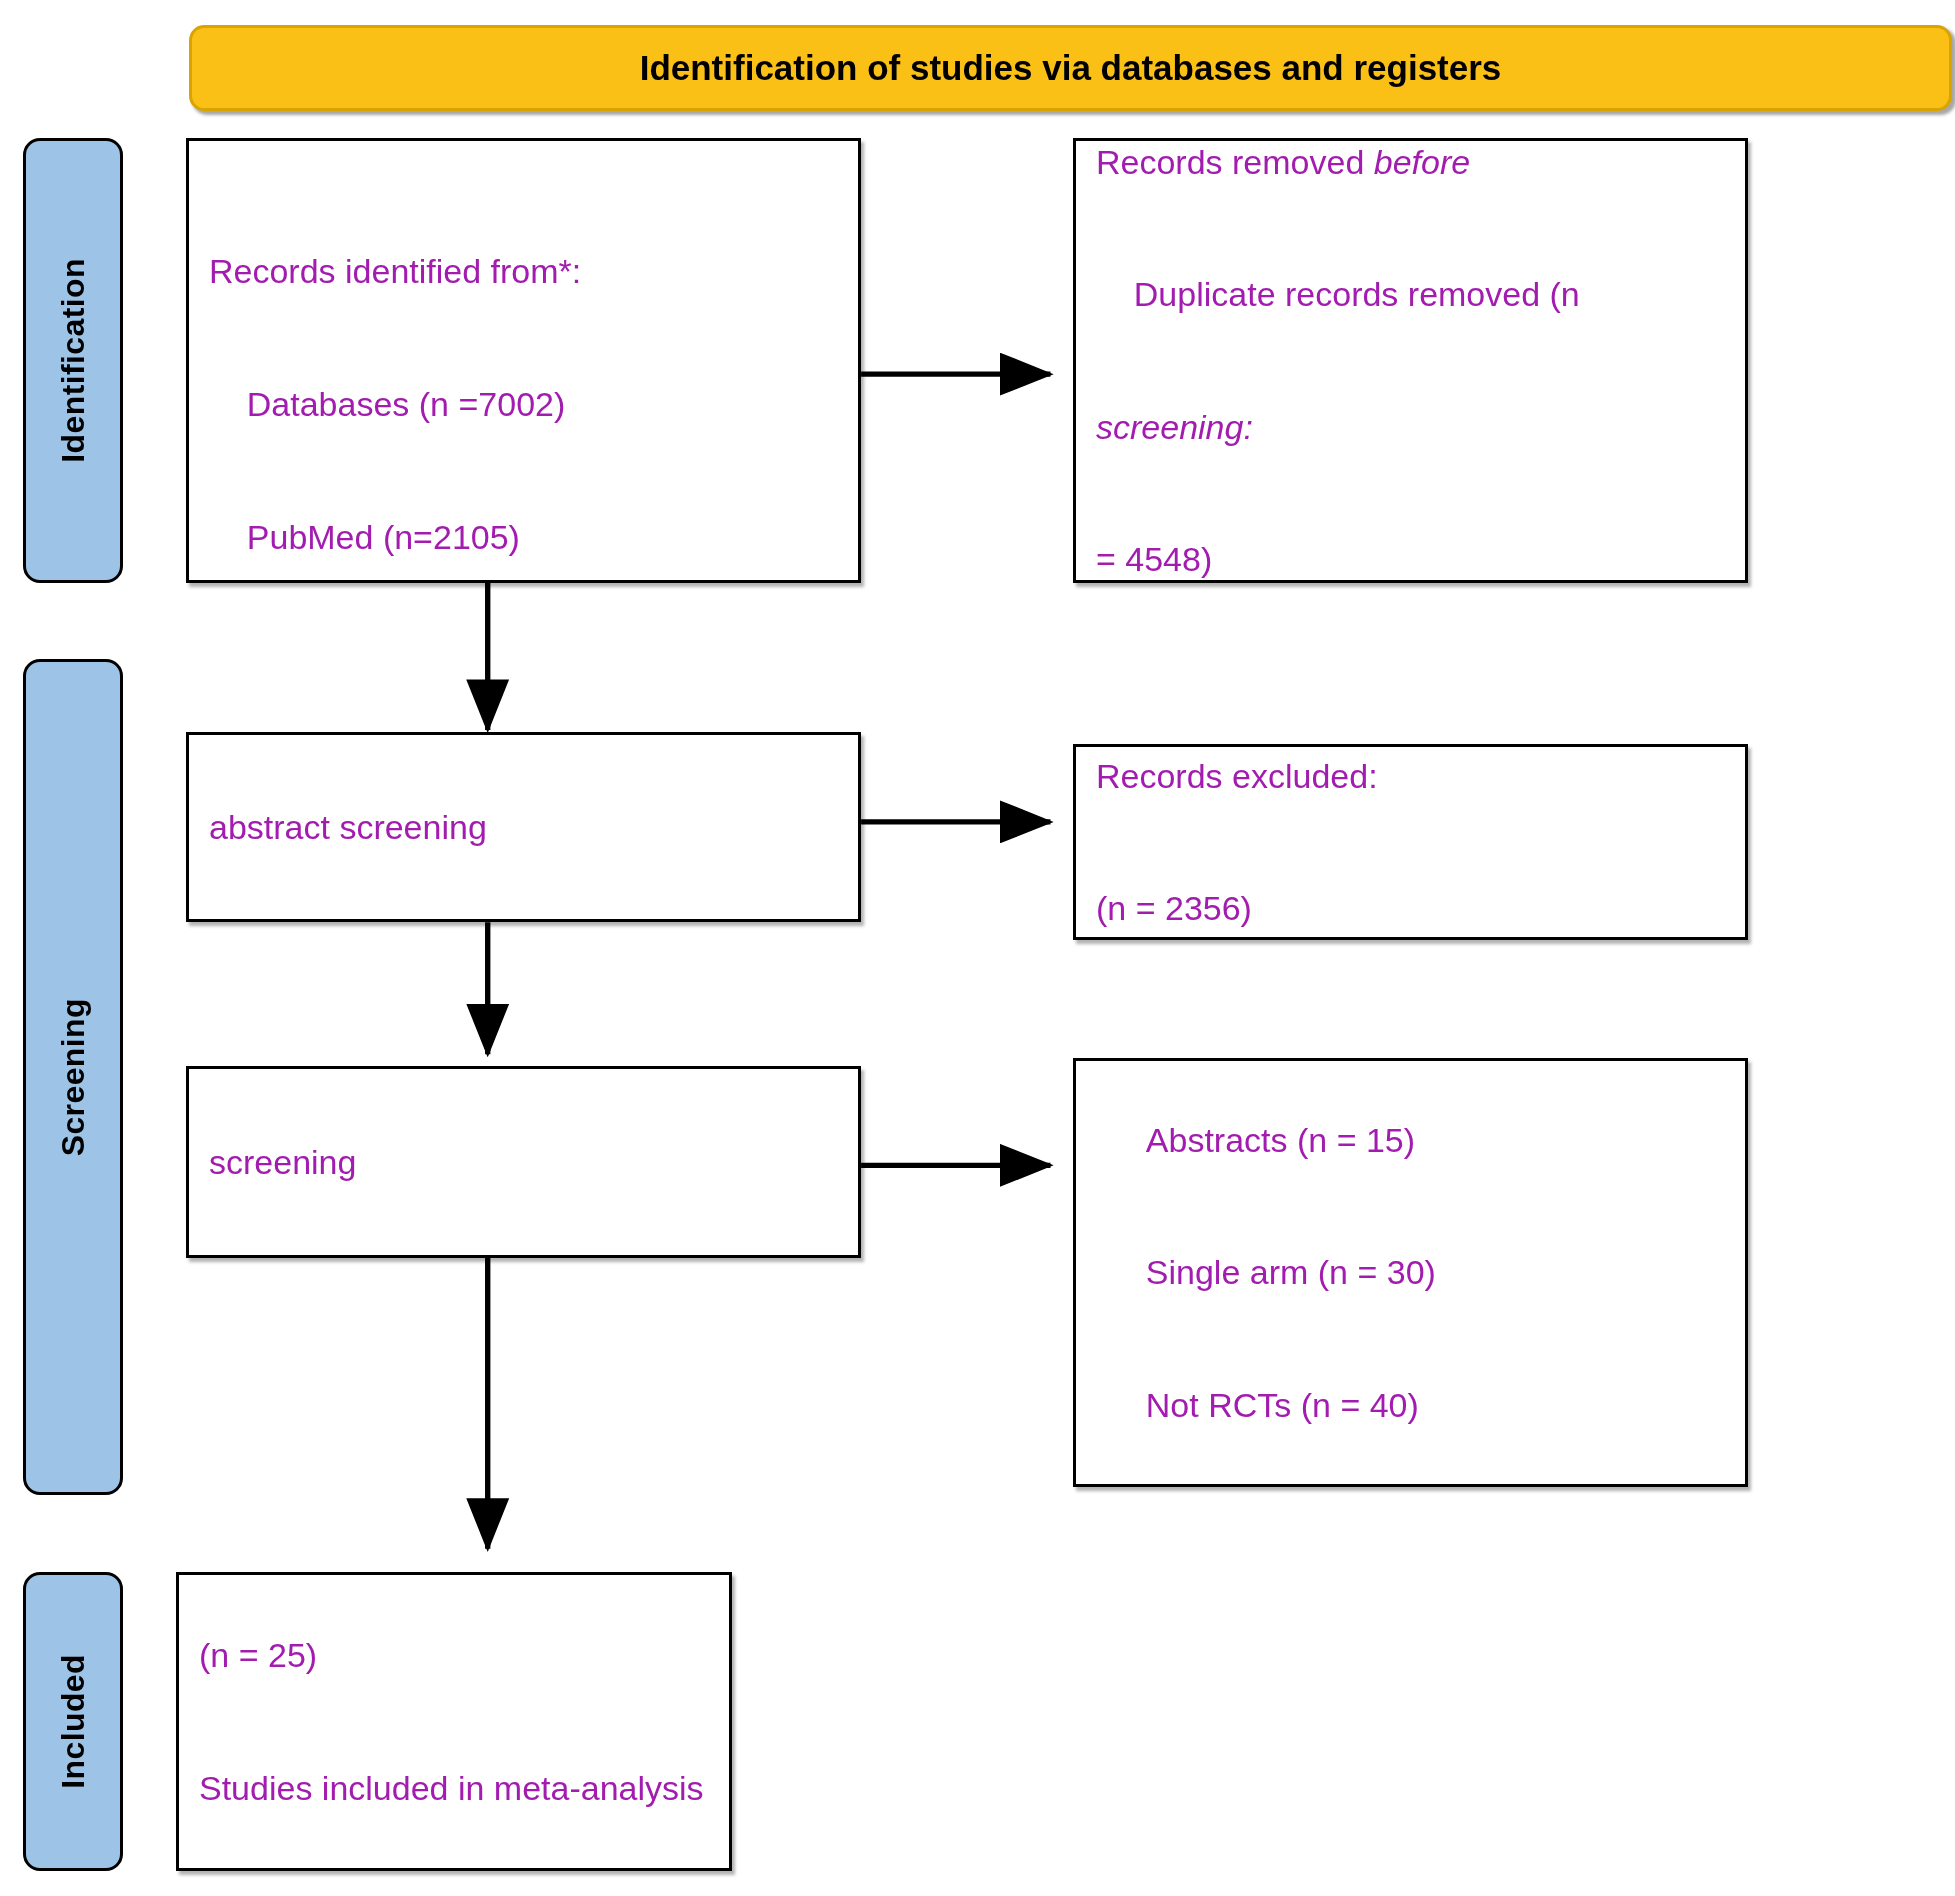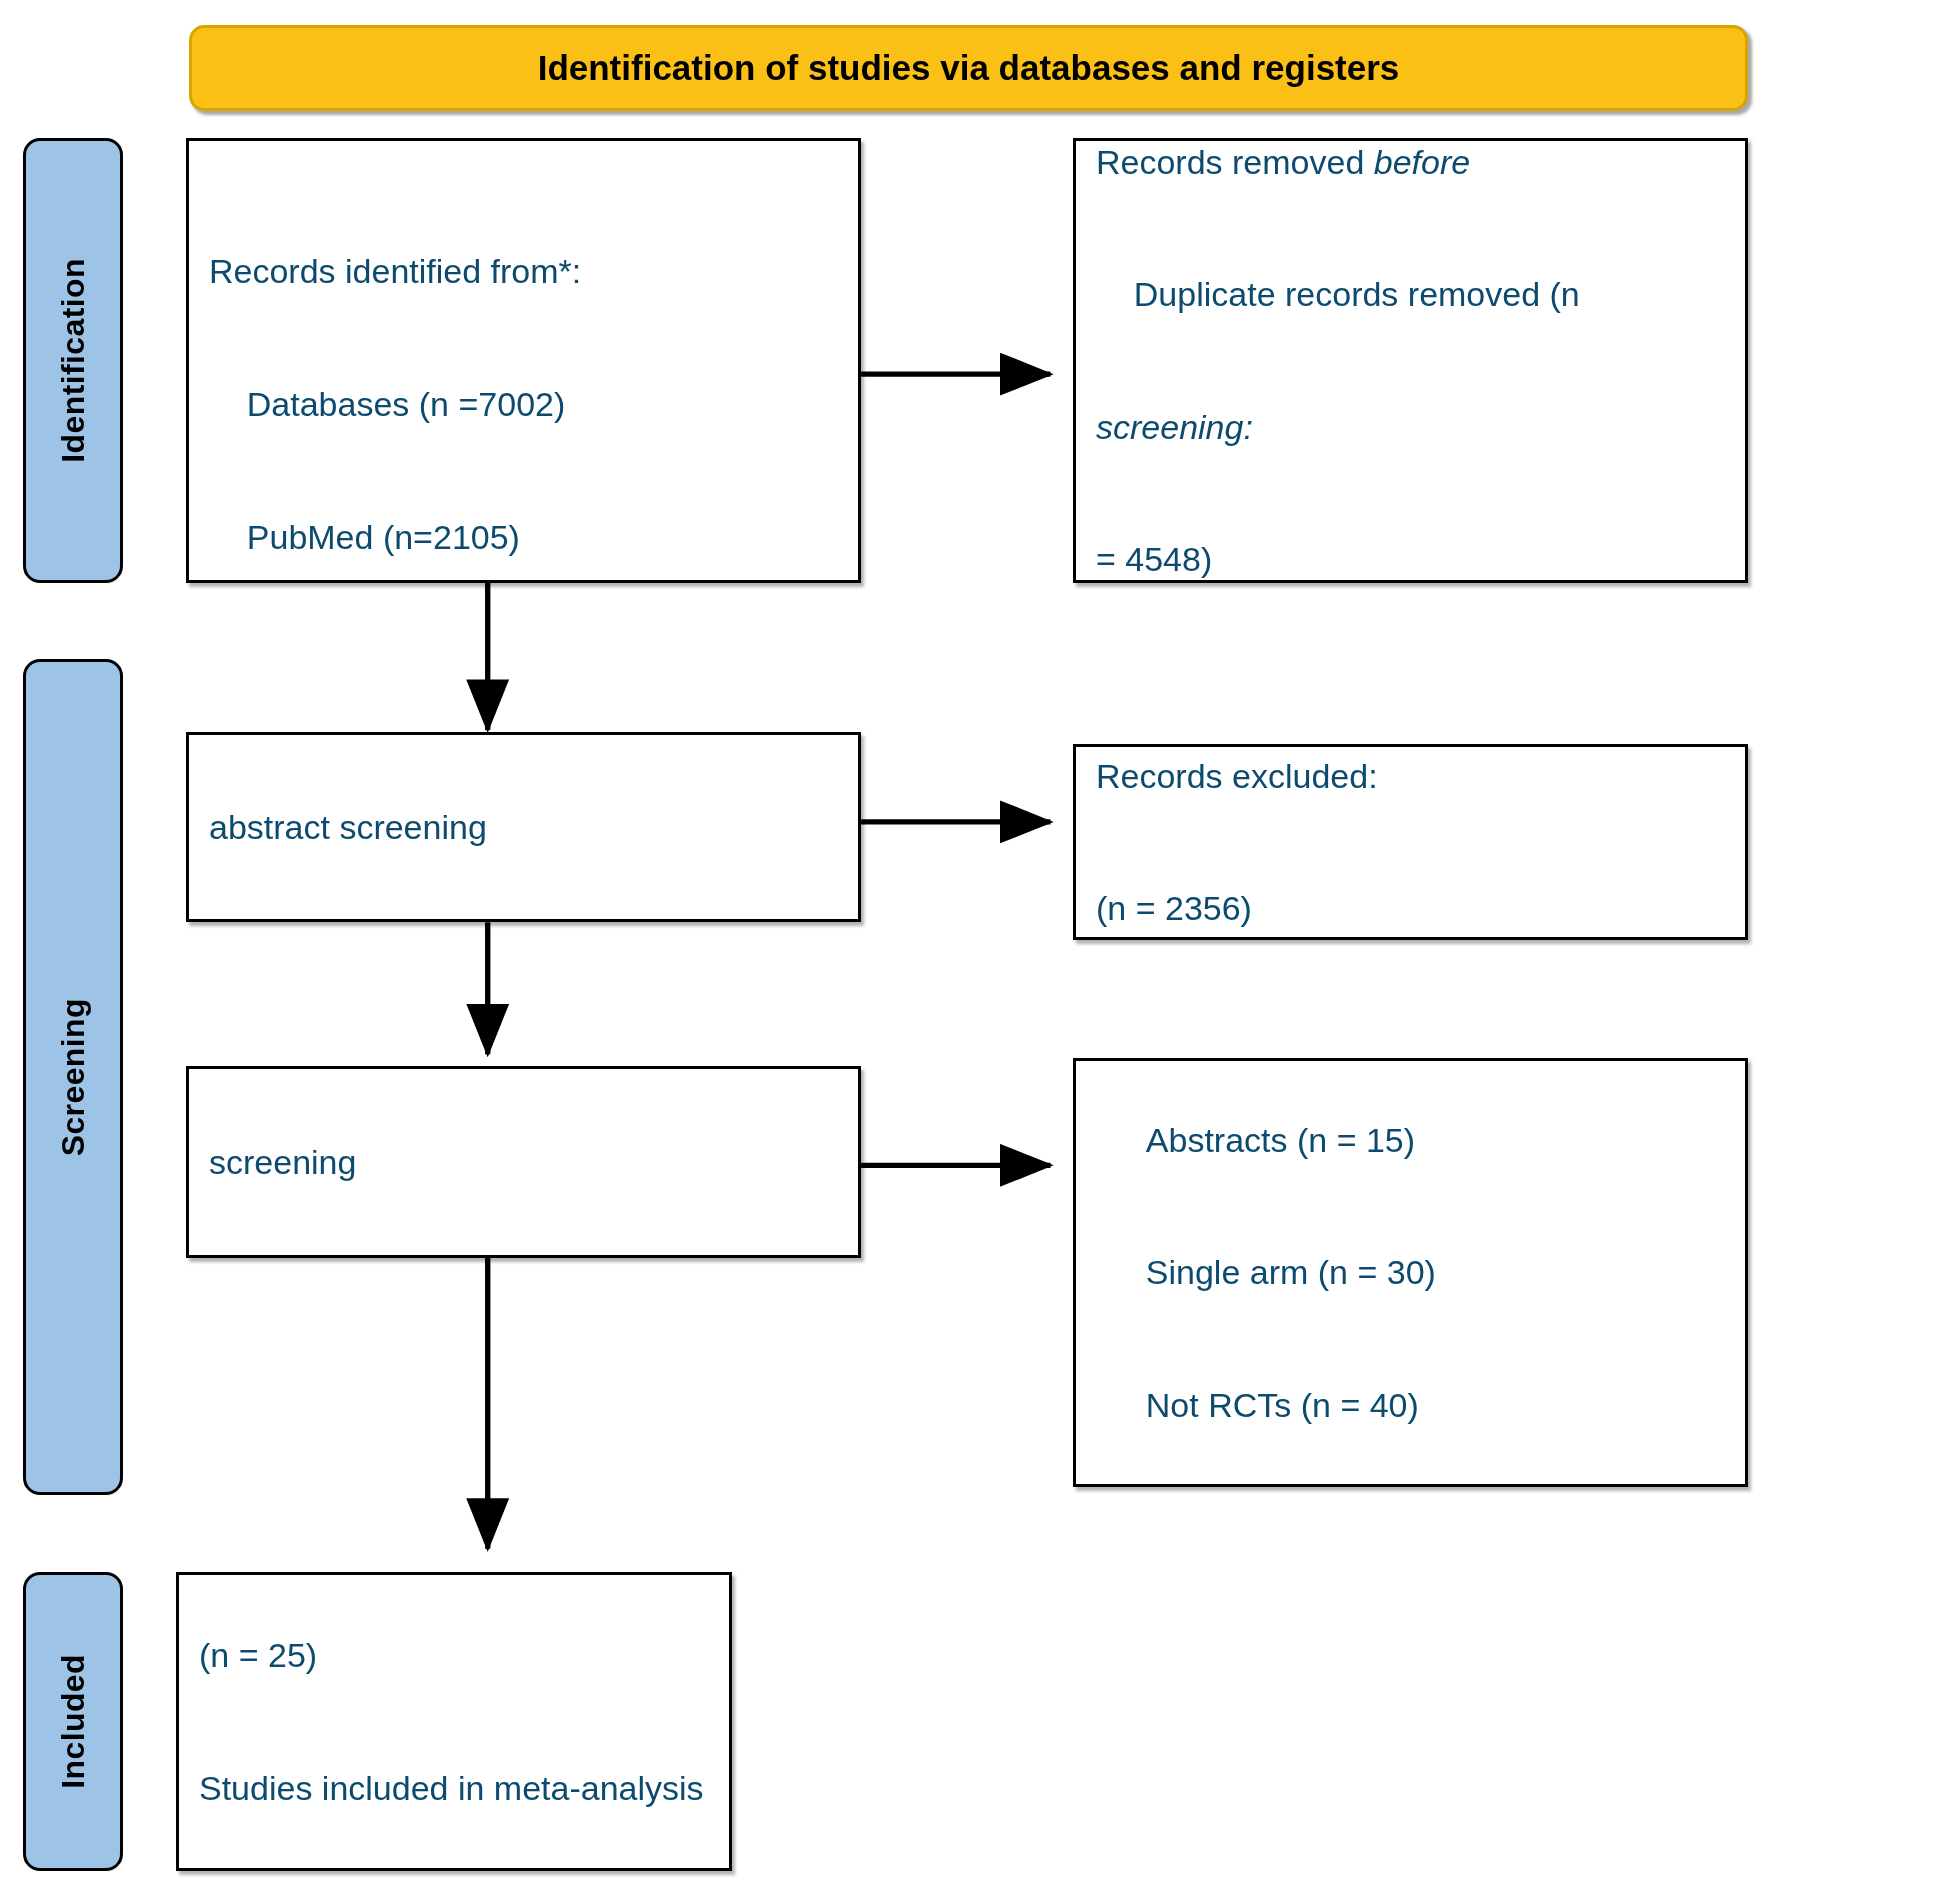--- a/index.html
+++ b/index.html
@@ -66,21 +66,21 @@
     background: #ffffff;
     border: 3.8px solid #000000;
     box-sizing: border-box;
     box-shadow: 3.1px 3.8px 3.1px rgba(0,0,0,0.30);
     padding: 20px 20px;
     overflow: hidden;
   }
   .box .lines {
     font-size: 34px;
     line-height: 1.30;
-    color: #0c4a6e;
+    color: #a21caf;
     white-space: pre-wrap;
   }
   .box .lines .ln {
     display: block;
     white-space: pre-wrap;
   }
   .box.vcenter {
     display: flex;
     align-items: center;
   }
@@ -126,21 +126,21 @@
 
     <g>
       <line x1="1123" y1="1520" x2="1370" y2="1520" stroke="#000000" stroke-width="7" marker-end="url(#ah)"></line>
     </g>
 
     <g>
       <line x1="636" y1="1640" x2="636" y2="2020" stroke="#000000" stroke-width="7" marker-end="url(#ah)"></line>
     </g>
   </svg>
 
-  <div class="banner" style="left:189px; top:25px; width:1559px; height:86px;">
+  <div class="banner" style="left:189px; top:25px; width:1763px; height:86px;">
     <span>Identification of studies via databases and registers</span>
   </div>
 
   <div class="stage-label" style="left:23px; top:138px; width:100px; height:445px;">
     <span>Identification</span>
   </div>
 
   <div class="stage-label" style="left:23px; top:659px; width:100px; height:836px;">
     <span>Screening</span>
   </div>

